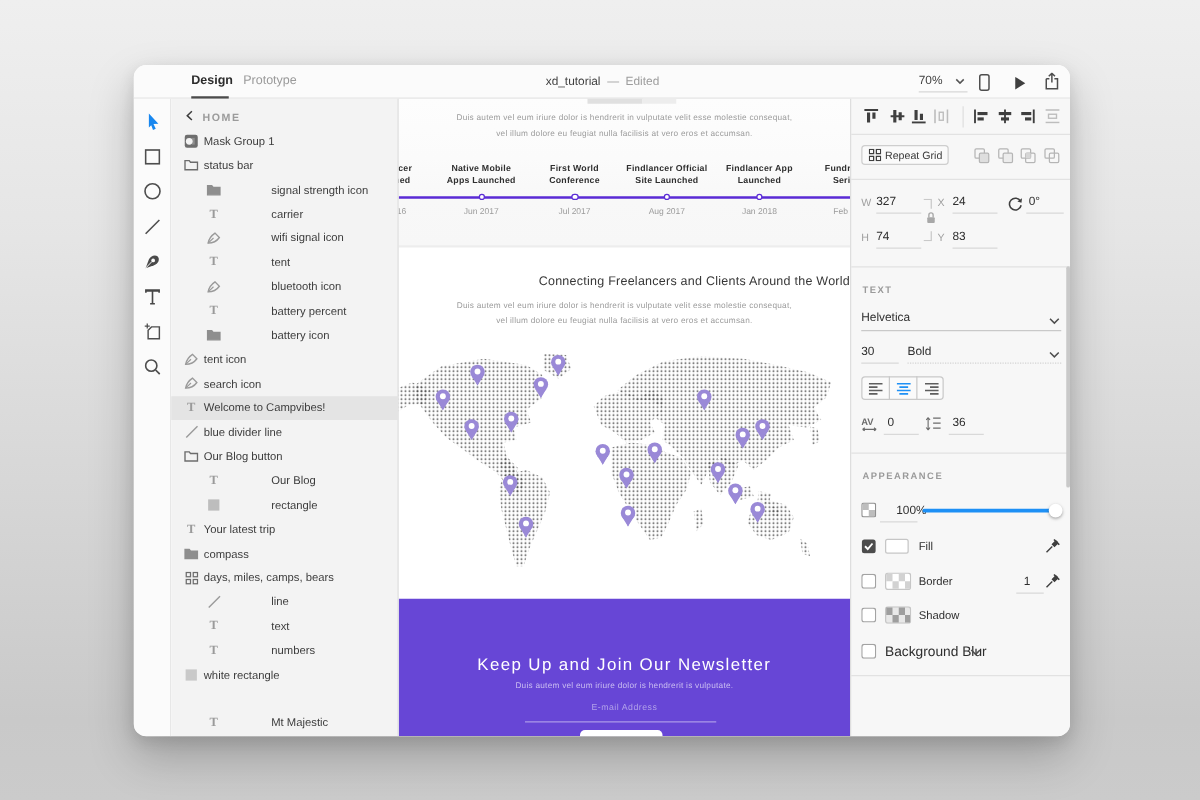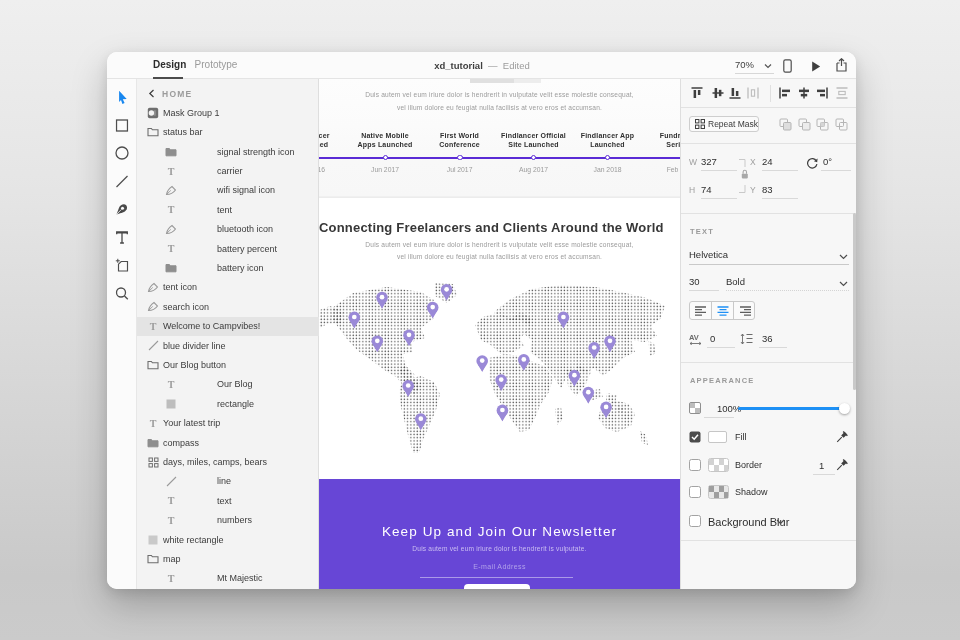--- a/index.html
+++ b/index.html
@@ -14,21 +14,21 @@
   background:#fff; border-radius:10px;
   box-shadow:0 16px 36px rgba(0,0,0,.22), 0 4px 12px rgba(0,0,0,.10);
   overflow:hidden;
 }
 
 .topbar { position:absolute; left:0; top:0; width:100%; height:27px; background:#fbfbfb; border-bottom:1px solid #e4e4e4; }
 .tab { position:absolute; top:0; height:27px; line-height:26px; font-size:10px; }
 .tab.design { left:46px; width:30px; text-align:center; color:#2c2c2c; font-weight:bold; border-bottom:2px solid #4b4b4b; }
 .tab.proto  { left:87px; width:44px; text-align:center; color:#9a9a9a; }
 .title { position:absolute; top:0; left:240px; width:222px; height:27px; line-height:27px; text-align:center; font-size:9.5px; color:#9c9c9c; }
-.title b { color:#3f3f3f; font-weight:bold;margin-left:48px; }
+.title b { color:#3f3f3f; font-weight:normal;margin-left:48px; }
 .zoomctl { position:absolute; top:7px; left:628px; width:39px; font-size:9.5px; color:#3f3f3f; border-bottom:1px solid #d7d7d7; padding-bottom:3px; }
 .zoomctl .chev { position:absolute; right:2px; top:1px; }
 
 .rail { position:absolute; left:0; top:27px; width:30px; height:510px; background:#fbfbfb; border-right:1px solid #e7e7e7; }
 .rail svg { position:absolute; left:50%; transform:translateX(-50%); }
 
 .layers { position:absolute; left:30px; top:27px; width:182px; height:510px; background:#f3f3f3; border-right:1px solid #dedede; font-size:9px; color:#3c3c3c; }
 .lrow { position:absolute; left:0; width:182px; height:19.4px; display:flex; align-items:center; }
 .lrow .ic { position:absolute; left:10px; top:50%; transform:translateY(-50%); width:12px; height:12px; display:flex; align-items:center; justify-content:center; }
 .lrow.lv2 .ic { left:28px; }
@@ -49,21 +49,21 @@
 .sep { position:absolute; left:0; width:176px; height:1px; background:#e2e2e2; }
 .rlabel { font-size:7.5px; letter-spacing:1.2px; color:#9a9a9a; font-weight:bold; position:absolute; left:9px; }
 .num { font-size:9.5px; color:#2e2e2e; position:absolute; }
 .gr  { font-size:8.5px; color:#9f9f9f; position:absolute; }
 .uline { position:absolute; height:1px; background:#d9d9d9; }
 
 .cpar { position:absolute; left:0; width:361px; text-align:center; font-size:6.6px; color:#9b9b9b; letter-spacing:0.2px; }
 .mst { position:absolute; top:51.5px; width:80px; text-align:center; font-size:7px; font-weight:bold; color:#2f2f2f; line-height:9px; letter-spacing:0.2px; }
 .mdate { position:absolute; top:87px; width:80px; text-align:center; font-size:6.8px; color:#9b9b9b; }
 .node { position:absolute; top:75.9px; width:5.2px; height:5.2px; border-radius:50%; background:#fff; border:1.2px solid #5a2bd5; }
-.chead { position:absolute; top:141px; left:0; width:361px; text-align:left; font-size:13px; font-weight:bold; color:#373737; letter-spacing:0.2px; }
+.chead { position:absolute; top:141px; left:0; width:361px; text-align:right; font-size:10px; font-weight:normal; color:#373737; letter-spacing:0.2px; }
 #worldmap { position:absolute; left:-2px; top:204px; width:350px; height:172px; }
 .news { position:absolute; left:0; top:400px; width:361px; height:110px; background:#6746d6; }
 .nh { position:absolute; top:45px; width:361px; text-align:center; color:#fff; font-size:13.5px; letter-spacing:1.1px; }
 .np { position:absolute; top:66px; width:361px; text-align:center; color:#cabdf1; font-size:6.6px; letter-spacing:0.2px; }
 .ne { position:absolute; top:84px; width:361px; text-align:center; color:#b2a2ea; font-size:7px; letter-spacing:0.4px; }
 .nl { position:absolute; top:97.5px; left:101px; width:153px; height:1px; background:rgba(255,255,255,0.45); }
 .nb { position:absolute; top:105px; left:145px; width:66px; height:10px; background:#fff; border-radius:4px; }
 </style>
 </head>
 <body>
@@ -279,28 +279,20 @@
         <span class="ic tico">T</span>
         <span class="lb">numbers</span>
       </div>
     <div class="lrow" style="top:451.0px">
         <span class="ic">
           <svg width="10" height="10" viewBox="0 0 10 10">
             <rect x="0.5" y="0.5" width="9" height="9" fill="#c9c9c9"></rect>
           </svg>
         </span>
         <span class="lb">white rectangle</span>
-      </div>
-    <div class="lrow" style="top:470.4px">
-        <span class="ic">
-          <svg width="12" height="10" viewBox="0 0 12 10">
-            <path d="M1 1.5 h3.4 l1 1.3 h5.6 v6 h-10 z" fill="none" stroke="#6d6d6d" stroke-width="1.1"></path>
-          </svg>
-        </span>
-        <span class="lb">map</span>
       </div>
     <div class="lrow lv2" style="top:489.8px">
         <span class="ic tico">T</span>
         <span class="lb">Mt Majestic</span>
       </div>
   </div>
 
   <div class="canvas" id="canvas">
     <div class="board b1"></div>
     <div class="board b2"></div>
@@ -432,21 +424,21 @@
       </svg>
     <div class="sep" style="top:28px"></div>
 
     <div style="position:absolute;left:8px;top:37px;width:70px;height:15.5px;background:#fafafa;border:1px solid #cecece;border-radius:3px"></div>
     <svg width="10" height="10" viewBox="0 0 10 10" style="position:absolute;left:14px;top:40px">
         <rect x="0.5" y="0.5" width="3.4" height="3.4" fill="none" stroke="#3f3f3f"></rect>
         <rect x="6.1" y="0.5" width="3.4" height="3.4" fill="none" stroke="#3f3f3f"></rect>
         <rect x="0.5" y="6.1" width="3.4" height="3.4" fill="none" stroke="#3f3f3f"></rect>
         <rect x="6.1" y="6.1" width="3.4" height="3.4" fill="none" stroke="#3f3f3f"></rect>
       </svg>
-    <div style="position:absolute;left:27px;top:40px;font-size:8.5px;color:#3a3a3a">Repeat Mask</div>
+    <div style="position:absolute;left:27px;top:40px;font-size:8.5px;color:#3a3a3a">Repeat Grid</div>
     <svg width="13" height="13" viewBox="0 0 13 13" style="position:absolute;left:98px;top:39px">
         <rect x="1" y="1" width="7.5" height="7.5" rx="1" fill="none" stroke="#b5b5b5"></rect>
         <rect x="4.5" y="4.5" width="7.5" height="7.5" rx="1" fill="#dedede" stroke="#b5b5b5"></rect>
       </svg>
     <svg width="13" height="13" viewBox="0 0 13 13" style="position:absolute;left:116.5px;top:39px">
         <rect x="1" y="1" width="7.5" height="7.5" rx="1" fill="none" stroke="#b5b5b5"></rect>
         <rect x="4.5" y="4.5" width="7.5" height="7.5" rx="1" fill="#ececec" stroke="#b5b5b5"></rect>
       </svg>
     <svg width="13" height="13" viewBox="0 0 13 13" style="position:absolute;left:135px;top:39px">
         <rect x="1" y="1" width="7.5" height="7.5" rx="1" fill="none" stroke="#b5b5b5"></rect>

